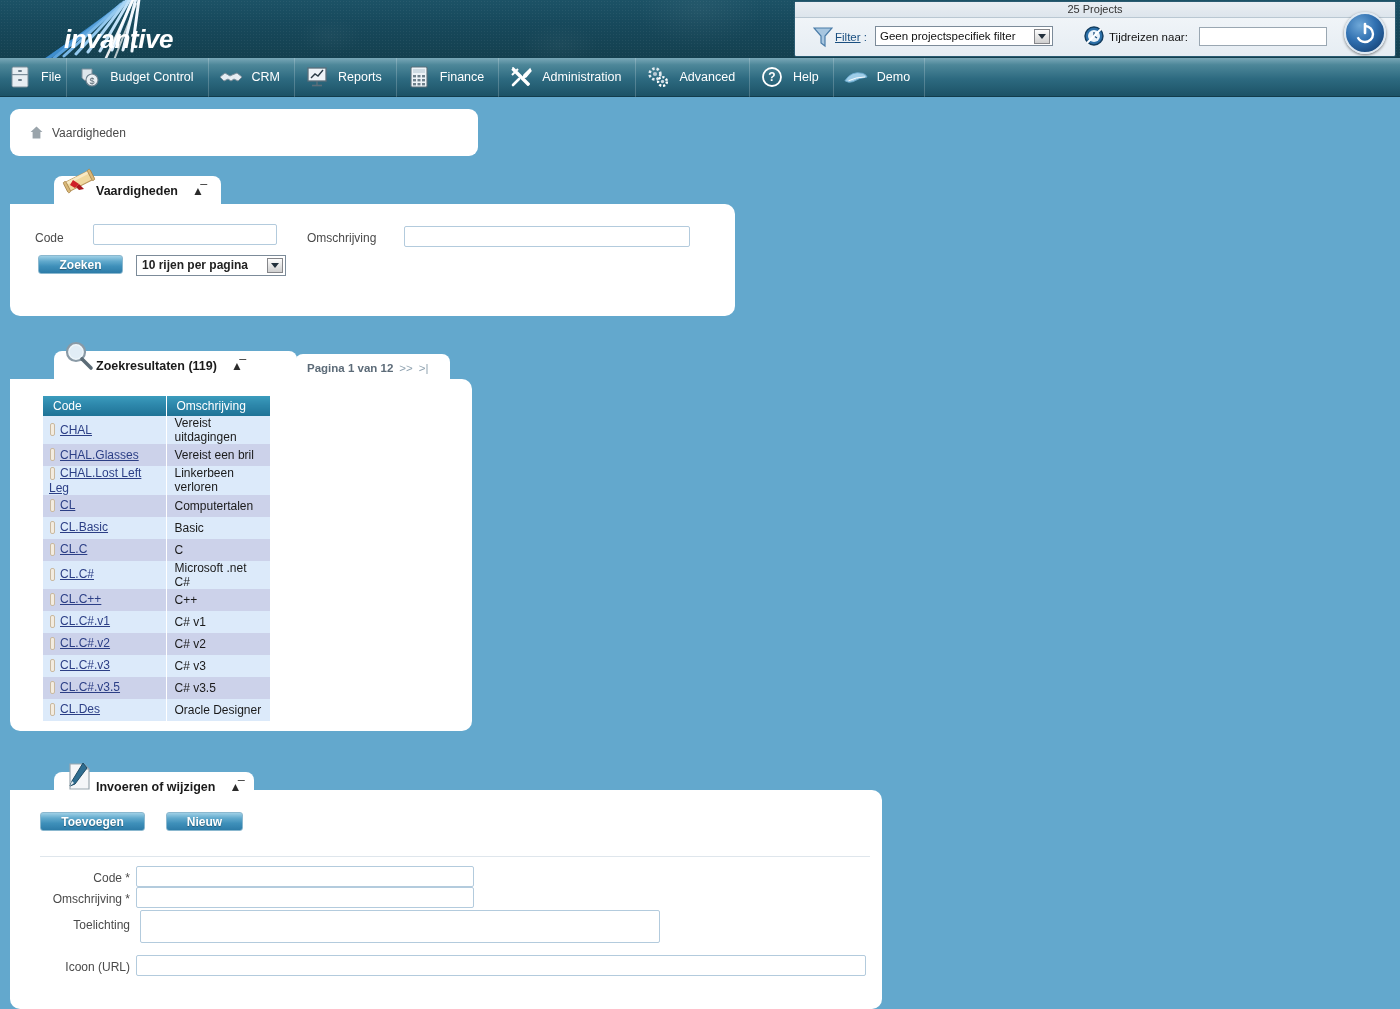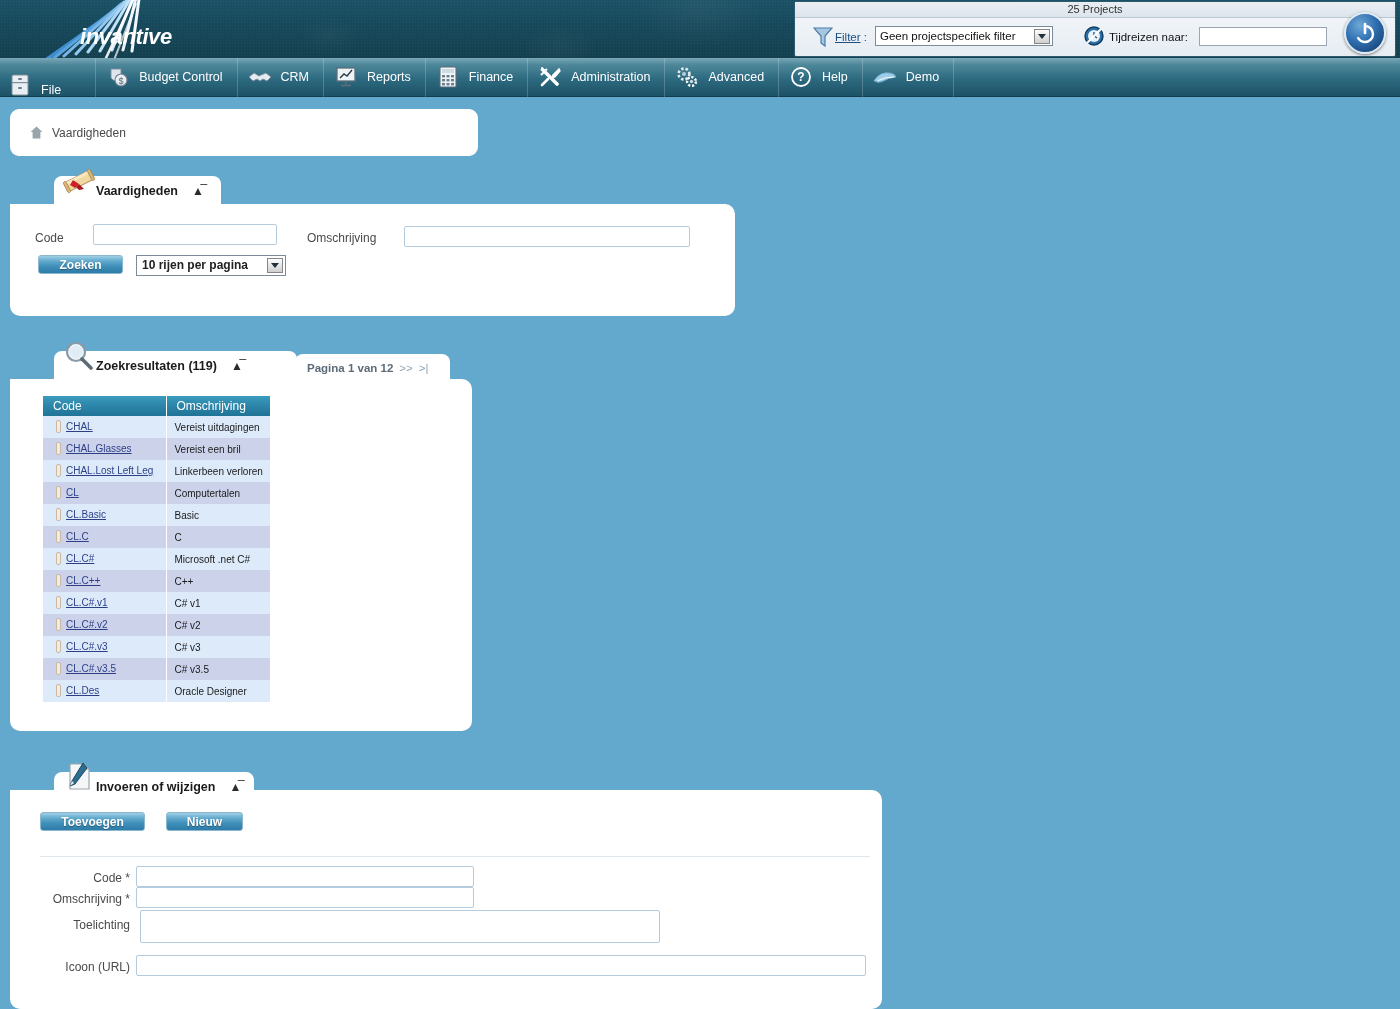--- a/index.html
+++ b/index.html
@@ -26,22 +26,22 @@
   .banner .dots {
     position: absolute; inset: 0;
     background-image: radial-gradient(rgba(255,255,255,.05) 0.6px, transparent 0.7px);
     background-size: 3px 3px;
   }
   .logo-wrap {
     position: absolute; left: 20px; top: -2px; width: 190px; height: 62px;
   }
   .logo-fan { position: absolute; left: 0; top: 0; }
   .logo-text {
-    position: absolute; left: 60px; top: 26px;
-    font-size: 22px; font-weight: bold; font-style: italic;
+    position: absolute; left: 44px; top: 26px;
+    font-size: 26px; font-weight: bold; font-style: italic;
     color: #ffffff; letter-spacing: -0.4px;
     font-family: "Liberation Sans", sans-serif;
   }
 
   
   .filterbox {
     position: absolute; left: 794px; top: 1px; width: 602px; height: 56px;
     background: linear-gradient(180deg,#f4f7fa 0%, #e6edf3 100%);
     border: 1px solid #2a5b71;
     border-radius: 2px;
@@ -105,21 +105,21 @@
   }
   .mi {
     height: 39px; display: flex; align-items: center; gap: 9px;
     padding: 0 14px 0 10px;
     border-right: 1px solid rgba(255,255,255,.20);
     color: #ffffff; font-size: 12.5px; white-space: nowrap;
     cursor: pointer;
   }
   .mi:first-child { border-left: none; padding-left: 8px; }
   .mi .licon { width: 24px; height: 24px; display:flex; align-items:center; justify-content:center; }
-  .mi.filetab { padding-right: 34px; align-items: flex-end; }
+  .mi.filetab { padding-right: 5px; }
 
   
   .breadcrumb {
     position: absolute; left: 10px; top: 109px; width: 468px; height: 47px;
     background: #ffffff; border-radius: 9px;
     display: flex; align-items: center; padding-left: 20px; gap: 9px;
   }
   .breadcrumb .bc-text { font-size: 12px; color: #4a4a4a; }
 
   
@@ -189,22 +189,22 @@
   table.rt th {
     background: linear-gradient(180deg,#3b9cbd 0%, #2d87ab 45%, #1f7396 100%);
     color: #ffffff; font-size: 12px; font-weight: normal;
     text-align: left; padding: 3px 6px 3px 10px;
     border-right: 1px solid #ffffff;
     height: 19px;
   }
   table.rt th.c1 { width: 123px; }
   table.rt th.c2 { width: 104px; border-right: none; }
   table.rt td {
-    font-size: 10px; color: #1a1a1a; height: 22px;
-    padding: 0 6px 0 12px; border-right: 1px solid #ffffff;
+    font-size: 12px; color: #1a1a1a; height: 22px;
+    padding: 0 6px 0 6px; border-right: 1px solid #ffffff;
     vertical-align: middle;
   }
   table.rt td.c2 { border-right: none; padding-left: 8px; }
   table.rt tr.odd td { background: #dceafa; }
   table.rt tr.even td { background: #ccd2ea; }
   .grip {
     display: inline-block; width: 5px; height: 13px;
     border: 1px solid #c9b9a0; border-radius: 2px;
     background: #f3ece0; vertical-align: middle; margin: 0 5px 1px 1px;
   }

